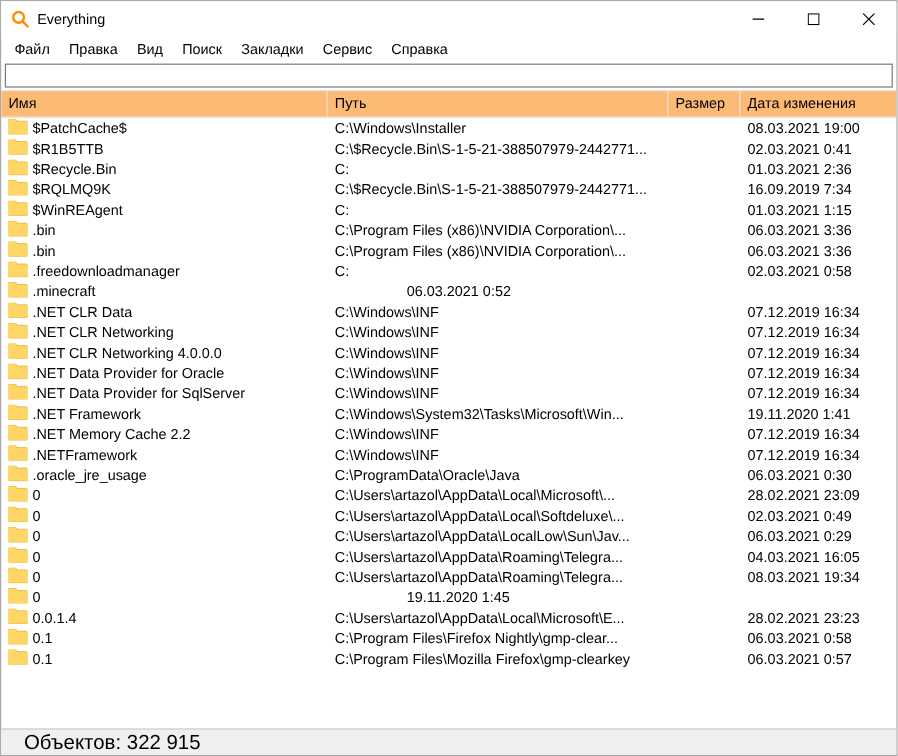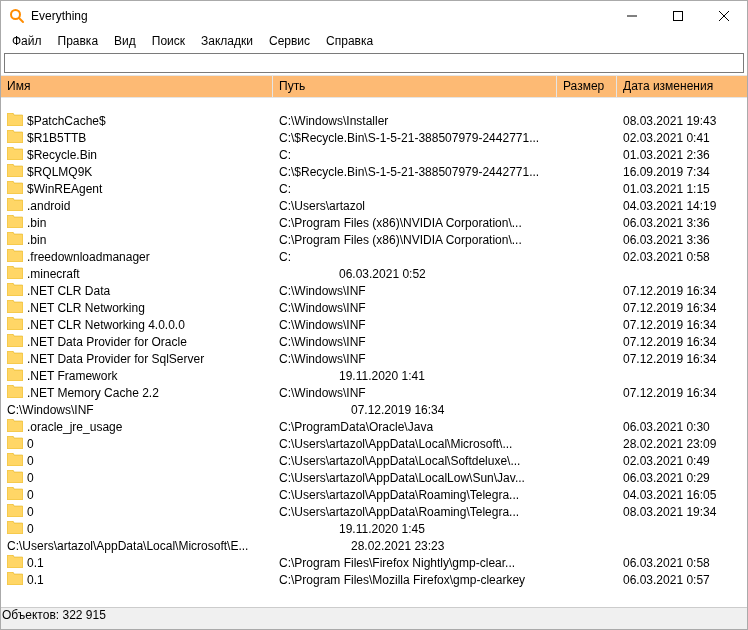--- a/index.html
+++ b/index.html
@@ -20,22 +20,22 @@
 .col-size { width: 60px; text-align: left; }
 .col-date-hdr { flex: 1; border-right: none !important; }
 .listview { flex: 1; overflow-y: auto; overflow-x: hidden; }
 .row { display: flex; height: 17px; align-items: center; font-size: 12px; white-space: nowrap; }
 .row .cell { padding: 0 6px; overflow: hidden; text-overflow: ellipsis; }
 .row .cell-name { width: 272px; display: flex; align-items: center; gap: 4px; }
 .row .cell-path { width: 284px; }
 .row .cell-size { width: 60px; text-align: right; }
 .row .cell-date { flex: 1; }
 .folder-icon { width: 16px; height: 13px; flex-shrink: 0; }
-.statusbar { height: 22px; border-top: 1px solid #ccc; display: flex; align-items: flex-start; padding: 0 1px; font-size: 12px; background: #f0f0f0; }
-.listwrap { display: flex; flex: 1; min-height: 0; margin-top: 14px; }
+.statusbar { height: 22px; border-top: 1px solid #ccc; display: flex; align-items: center; padding: 0 19px; font-size: 17px; background: #f0f0f0; }
+.listwrap { display: flex; flex: 1; min-height: 0; }
 </style>
 </head>
 <body>
 
 <div class="titlebar">
   <span class="app-icon">
     <svg viewBox="0 0 16 16">
         <circle cx="6.5" cy="6.5" r="4.5" fill="none" stroke="#ff8c00" stroke-width="2"></circle>
         <line x1="10" y1="10" x2="14" y2="14" stroke="#ff8c00" stroke-width="2" stroke-linecap="round"></line>
       </svg>
@@ -86,21 +86,21 @@
   <div class="listview" id="listview">
       <div class="row">
         <div class="cell cell-name">
           <span><svg class="folder-icon" viewBox="0 0 16 13">
               <path d="M0 2 L0 12 Q0 13 1 13 L15 13 Q16 13 16 12 L16 3 Q16 2 15 2 L7 2 L6 0 L1 0 Q0 0 0 1 Z" fill="#ffd666" stroke="#d9a400" stroke-width="0.5"></path>
             </svg></span>
           <span>$PatchCache$</span>
         </div>
         <div class="cell cell-path">C:\Windows\Installer</div>
         <div class="cell cell-size"></div>
-        <div class="cell cell-date">08.03.2021 19:43</div>
+        <div class="cell cell-date">08.03.2021 19:00</div>
       </div>
       <div class="row">
         <div class="cell cell-name">
           <span><svg class="folder-icon" viewBox="0 0 16 13">
               <path d="M0 2 L0 12 Q0 13 1 13 L15 13 Q16 13 16 12 L16 3 Q16 2 15 2 L7 2 L6 0 L1 0 Q0 0 0 1 Z" fill="#ffd666" stroke="#d9a400" stroke-width="0.5"></path>
             </svg></span>
           <span>$R1B5TTB</span>
         </div>
         <div class="cell cell-path">C:\$Recycle.Bin\S-1-5-21-388507979-2442771...</div>
         <div class="cell cell-size"></div>
@@ -137,31 +137,20 @@
         </div>
         <div class="cell cell-path">C:</div>
         <div class="cell cell-size"></div>
         <div class="cell cell-date">01.03.2021 1:15</div>
       </div>
       <div class="row">
         <div class="cell cell-name">
           <span><svg class="folder-icon" viewBox="0 0 16 13">
               <path d="M0 2 L0 12 Q0 13 1 13 L15 13 Q16 13 16 12 L16 3 Q16 2 15 2 L7 2 L6 0 L1 0 Q0 0 0 1 Z" fill="#ffd666" stroke="#d9a400" stroke-width="0.5"></path>
             </svg></span>
-          <span>.android</span>
-        </div>
-        <div class="cell cell-path">C:\Users\artazol</div>
-        <div class="cell cell-size"></div>
-        <div class="cell cell-date">04.03.2021 14:19</div>
-      </div>
-      <div class="row">
-        <div class="cell cell-name">
-          <span><svg class="folder-icon" viewBox="0 0 16 13">
-              <path d="M0 2 L0 12 Q0 13 1 13 L15 13 Q16 13 16 12 L16 3 Q16 2 15 2 L7 2 L6 0 L1 0 Q0 0 0 1 Z" fill="#ffd666" stroke="#d9a400" stroke-width="0.5"></path>
-            </svg></span>
           <span>.bin</span>
         </div>
         <div class="cell cell-path">C:\Program Files (x86)\NVIDIA Corporation\...</div>
         <div class="cell cell-size"></div>
         <div class="cell cell-date">06.03.2021 3:36</div>
       </div>
       <div class="row">
         <div class="cell cell-name">
           <span><svg class="folder-icon" viewBox="0 0 16 13">
               <path d="M0 2 L0 12 Q0 13 1 13 L15 13 Q16 13 16 12 L16 3 Q16 2 15 2 L7 2 L6 0 L1 0 Q0 0 0 1 Z" fill="#ffd666" stroke="#d9a400" stroke-width="0.5"></path>
@@ -248,35 +237,42 @@
         <div class="cell cell-size"></div>
         <div class="cell cell-date">07.12.2019 16:34</div>
       </div>
       <div class="row">
         <div class="cell cell-name">
           <span><svg class="folder-icon" viewBox="0 0 16 13">
               <path d="M0 2 L0 12 Q0 13 1 13 L15 13 Q16 13 16 12 L16 3 Q16 2 15 2 L7 2 L6 0 L1 0 Q0 0 0 1 Z" fill="#ffd666" stroke="#d9a400" stroke-width="0.5"></path>
             </svg></span>
           <span>.NET Framework</span>
         </div>
+        <div class="cell cell-path">C:\Windows\System32\Tasks\Microsoft\Win...</div>
         <div class="cell cell-size"></div>
         <div class="cell cell-date">19.11.2020 1:41</div>
       </div>
       <div class="row">
         <div class="cell cell-name">
           <span><svg class="folder-icon" viewBox="0 0 16 13">
               <path d="M0 2 L0 12 Q0 13 1 13 L15 13 Q16 13 16 12 L16 3 Q16 2 15 2 L7 2 L6 0 L1 0 Q0 0 0 1 Z" fill="#ffd666" stroke="#d9a400" stroke-width="0.5"></path>
             </svg></span>
           <span>.NET Memory Cache 2.2</span>
         </div>
         <div class="cell cell-path">C:\Windows\INF</div>
         <div class="cell cell-size"></div>
         <div class="cell cell-date">07.12.2019 16:34</div>
       </div>
       <div class="row">
+        <div class="cell cell-name">
+          <span><svg class="folder-icon" viewBox="0 0 16 13">
+              <path d="M0 2 L0 12 Q0 13 1 13 L15 13 Q16 13 16 12 L16 3 Q16 2 15 2 L7 2 L6 0 L1 0 Q0 0 0 1 Z" fill="#ffd666" stroke="#d9a400" stroke-width="0.5"></path>
+            </svg></span>
+          <span>.NETFramework</span>
+        </div>
         <div class="cell cell-path">C:\Windows\INF</div>
         <div class="cell cell-size"></div>
         <div class="cell cell-date">07.12.2019 16:34</div>
       </div>
       <div class="row">
         <div class="cell cell-name">
           <span><svg class="folder-icon" viewBox="0 0 16 13">
               <path d="M0 2 L0 12 Q0 13 1 13 L15 13 Q16 13 16 12 L16 3 Q16 2 15 2 L7 2 L6 0 L1 0 Q0 0 0 1 Z" fill="#ffd666" stroke="#d9a400" stroke-width="0.5"></path>
             </svg></span>
           <span>.oracle_jre_usage</span>
@@ -344,20 +340,26 @@
         <div class="cell cell-name">
           <span><svg class="folder-icon" viewBox="0 0 16 13">
               <path d="M0 2 L0 12 Q0 13 1 13 L15 13 Q16 13 16 12 L16 3 Q16 2 15 2 L7 2 L6 0 L1 0 Q0 0 0 1 Z" fill="#ffd666" stroke="#d9a400" stroke-width="0.5"></path>
             </svg></span>
           <span>0</span>
         </div>
         <div class="cell cell-size"></div>
         <div class="cell cell-date">19.11.2020 1:45</div>
       </div>
       <div class="row">
+        <div class="cell cell-name">
+          <span><svg class="folder-icon" viewBox="0 0 16 13">
+              <path d="M0 2 L0 12 Q0 13 1 13 L15 13 Q16 13 16 12 L16 3 Q16 2 15 2 L7 2 L6 0 L1 0 Q0 0 0 1 Z" fill="#ffd666" stroke="#d9a400" stroke-width="0.5"></path>
+            </svg></span>
+          <span>0.0.1.4</span>
+        </div>
         <div class="cell cell-path">C:\Users\artazol\AppData\Local\Microsoft\E...</div>
         <div class="cell cell-size"></div>
         <div class="cell cell-date">28.02.2021 23:23</div>
       </div>
       <div class="row">
         <div class="cell cell-name">
           <span><svg class="folder-icon" viewBox="0 0 16 13">
               <path d="M0 2 L0 12 Q0 13 1 13 L15 13 Q16 13 16 12 L16 3 Q16 2 15 2 L7 2 L6 0 L1 0 Q0 0 0 1 Z" fill="#ffd666" stroke="#d9a400" stroke-width="0.5"></path>
             </svg></span>
           <span>0.1</span>

